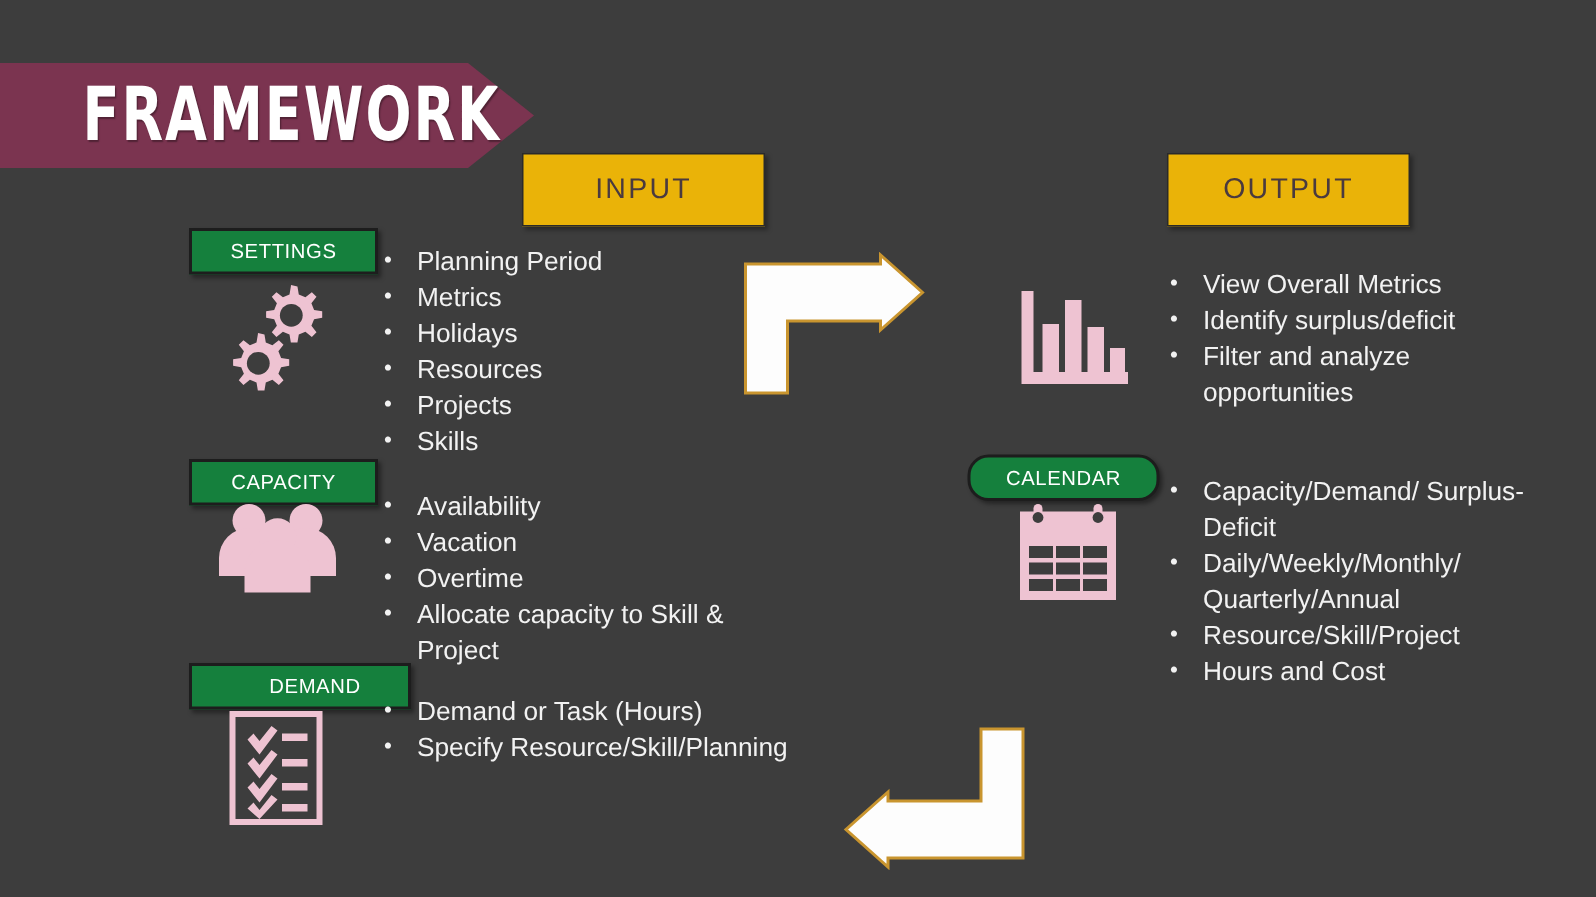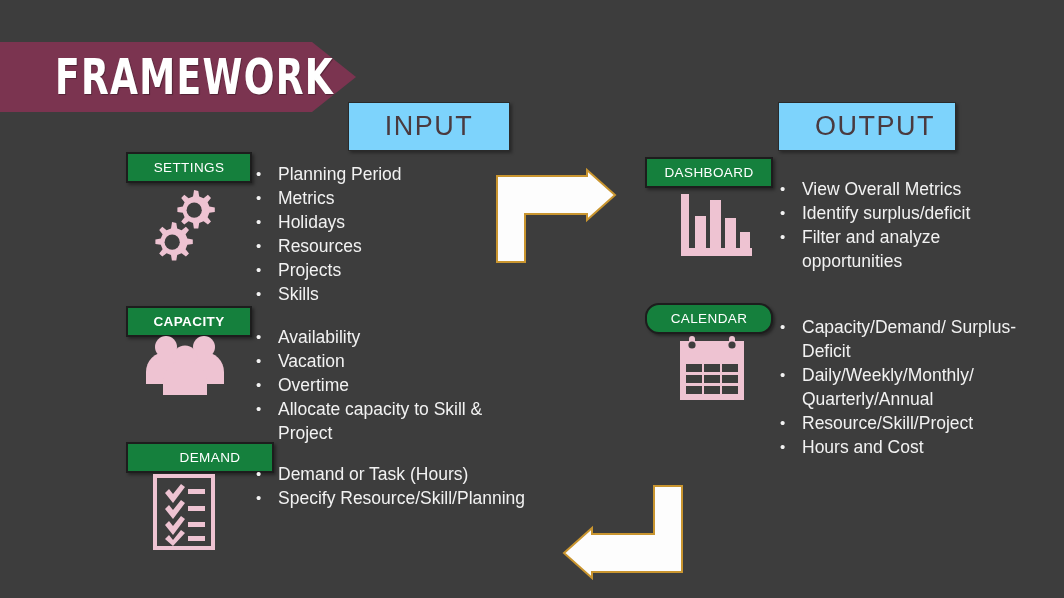--- a/index.html
+++ b/index.html
@@ -37,48 +37,48 @@
     transform: scaleX(0.86) scaleY(1.18);
     transform-origin: left center;
     margin-left: 55px;
     line-height: 1;
     text-shadow: 1px 1px 1px rgba(0,0,0,.35);
   }
 
   
   .hdr-chip {
     position: absolute;
-    background: #7dd3fc;
+    background: #eab308;
     border: 1px solid #2a2a2a;
     color: #4a3a3f;
-    font-size: 27px;
+    font-size: 19px;
     letter-spacing: 1.5px;
     display: flex;
     align-items: center;
     justify-content: center;
     box-shadow: 2px 2px 3px rgba(0,0,0,.35);
   }
   #chip-input  { left: 348px; top: 102px; width: 160px; height: 47px; }
-  #chip-output { left: 778px; top: 102px; width: 160px; height: 47px; padding-left: 16px; }
+  #chip-output { left: 778px; top: 102px; width: 160px; height: 47px; }
 
   
   .sec-chip {
     position: absolute;
     background: #15803d;
     border: 2px solid #1d1d1d;
     color: #ffffff;
     font-size: 13.5px;
     letter-spacing: .4px;
     display: flex;
     align-items: center;
     justify-content: center;
     box-shadow: 2px 2px 3px rgba(0,0,0,.4);
   }
   #chip-settings  { left: 126px; top: 152px; width: 122px; height: 27px; }
-  #chip-capacity  { left: 126px; top: 306px; width: 122px; height: 27px; font-weight: bold; }
+  #chip-capacity  { left: 126px; top: 306px; width: 122px; height: 27px; }
   #chip-demand    { left: 126px; top: 442px; width: 124px; height: 27px; padding-left: 20px; }
   #chip-dashboard { left: 645px; top: 157px; width: 124px; height: 27px; }
   #chip-calendar  { left: 645px; top: 303px; width: 124px; height: 27px; border-radius: 14px; }
 
   
   .blist {
     position: absolute;
     color: #f2f2f2;
     font-size: 17.5px;
     line-height: 24px;
@@ -219,21 +219,20 @@
     <div class="row">
         <span class="bullet">•</span>
         <span class="txt">Demand or Task (Hours)</span>
       </div>
     <div class="row">
         <span class="bullet">•</span>
         <span class="txt">Specify Resource/Skill/Planning</span>
       </div>
   </div>
 
-  <div class="sec-chip" id="chip-dashboard">DASHBOARD</div>
   <div class="icon-wrap" id="icon-dashboard">
     <svg viewBox="0 0 74 62" width="74" height="62" aria-hidden="true">
       <g fill="#eec3d2">
         <path d="M3 0 h8 v54 h63 v8 H3z"></path>
         <rect x="17" y="22" width="11" height="32"></rect>
         <rect x="32" y="6" width="11" height="48"></rect>
         <rect x="47" y="24" width="11" height="30"></rect>
         <rect x="62" y="38" width="10" height="16"></rect>
       </g>
     </svg>

